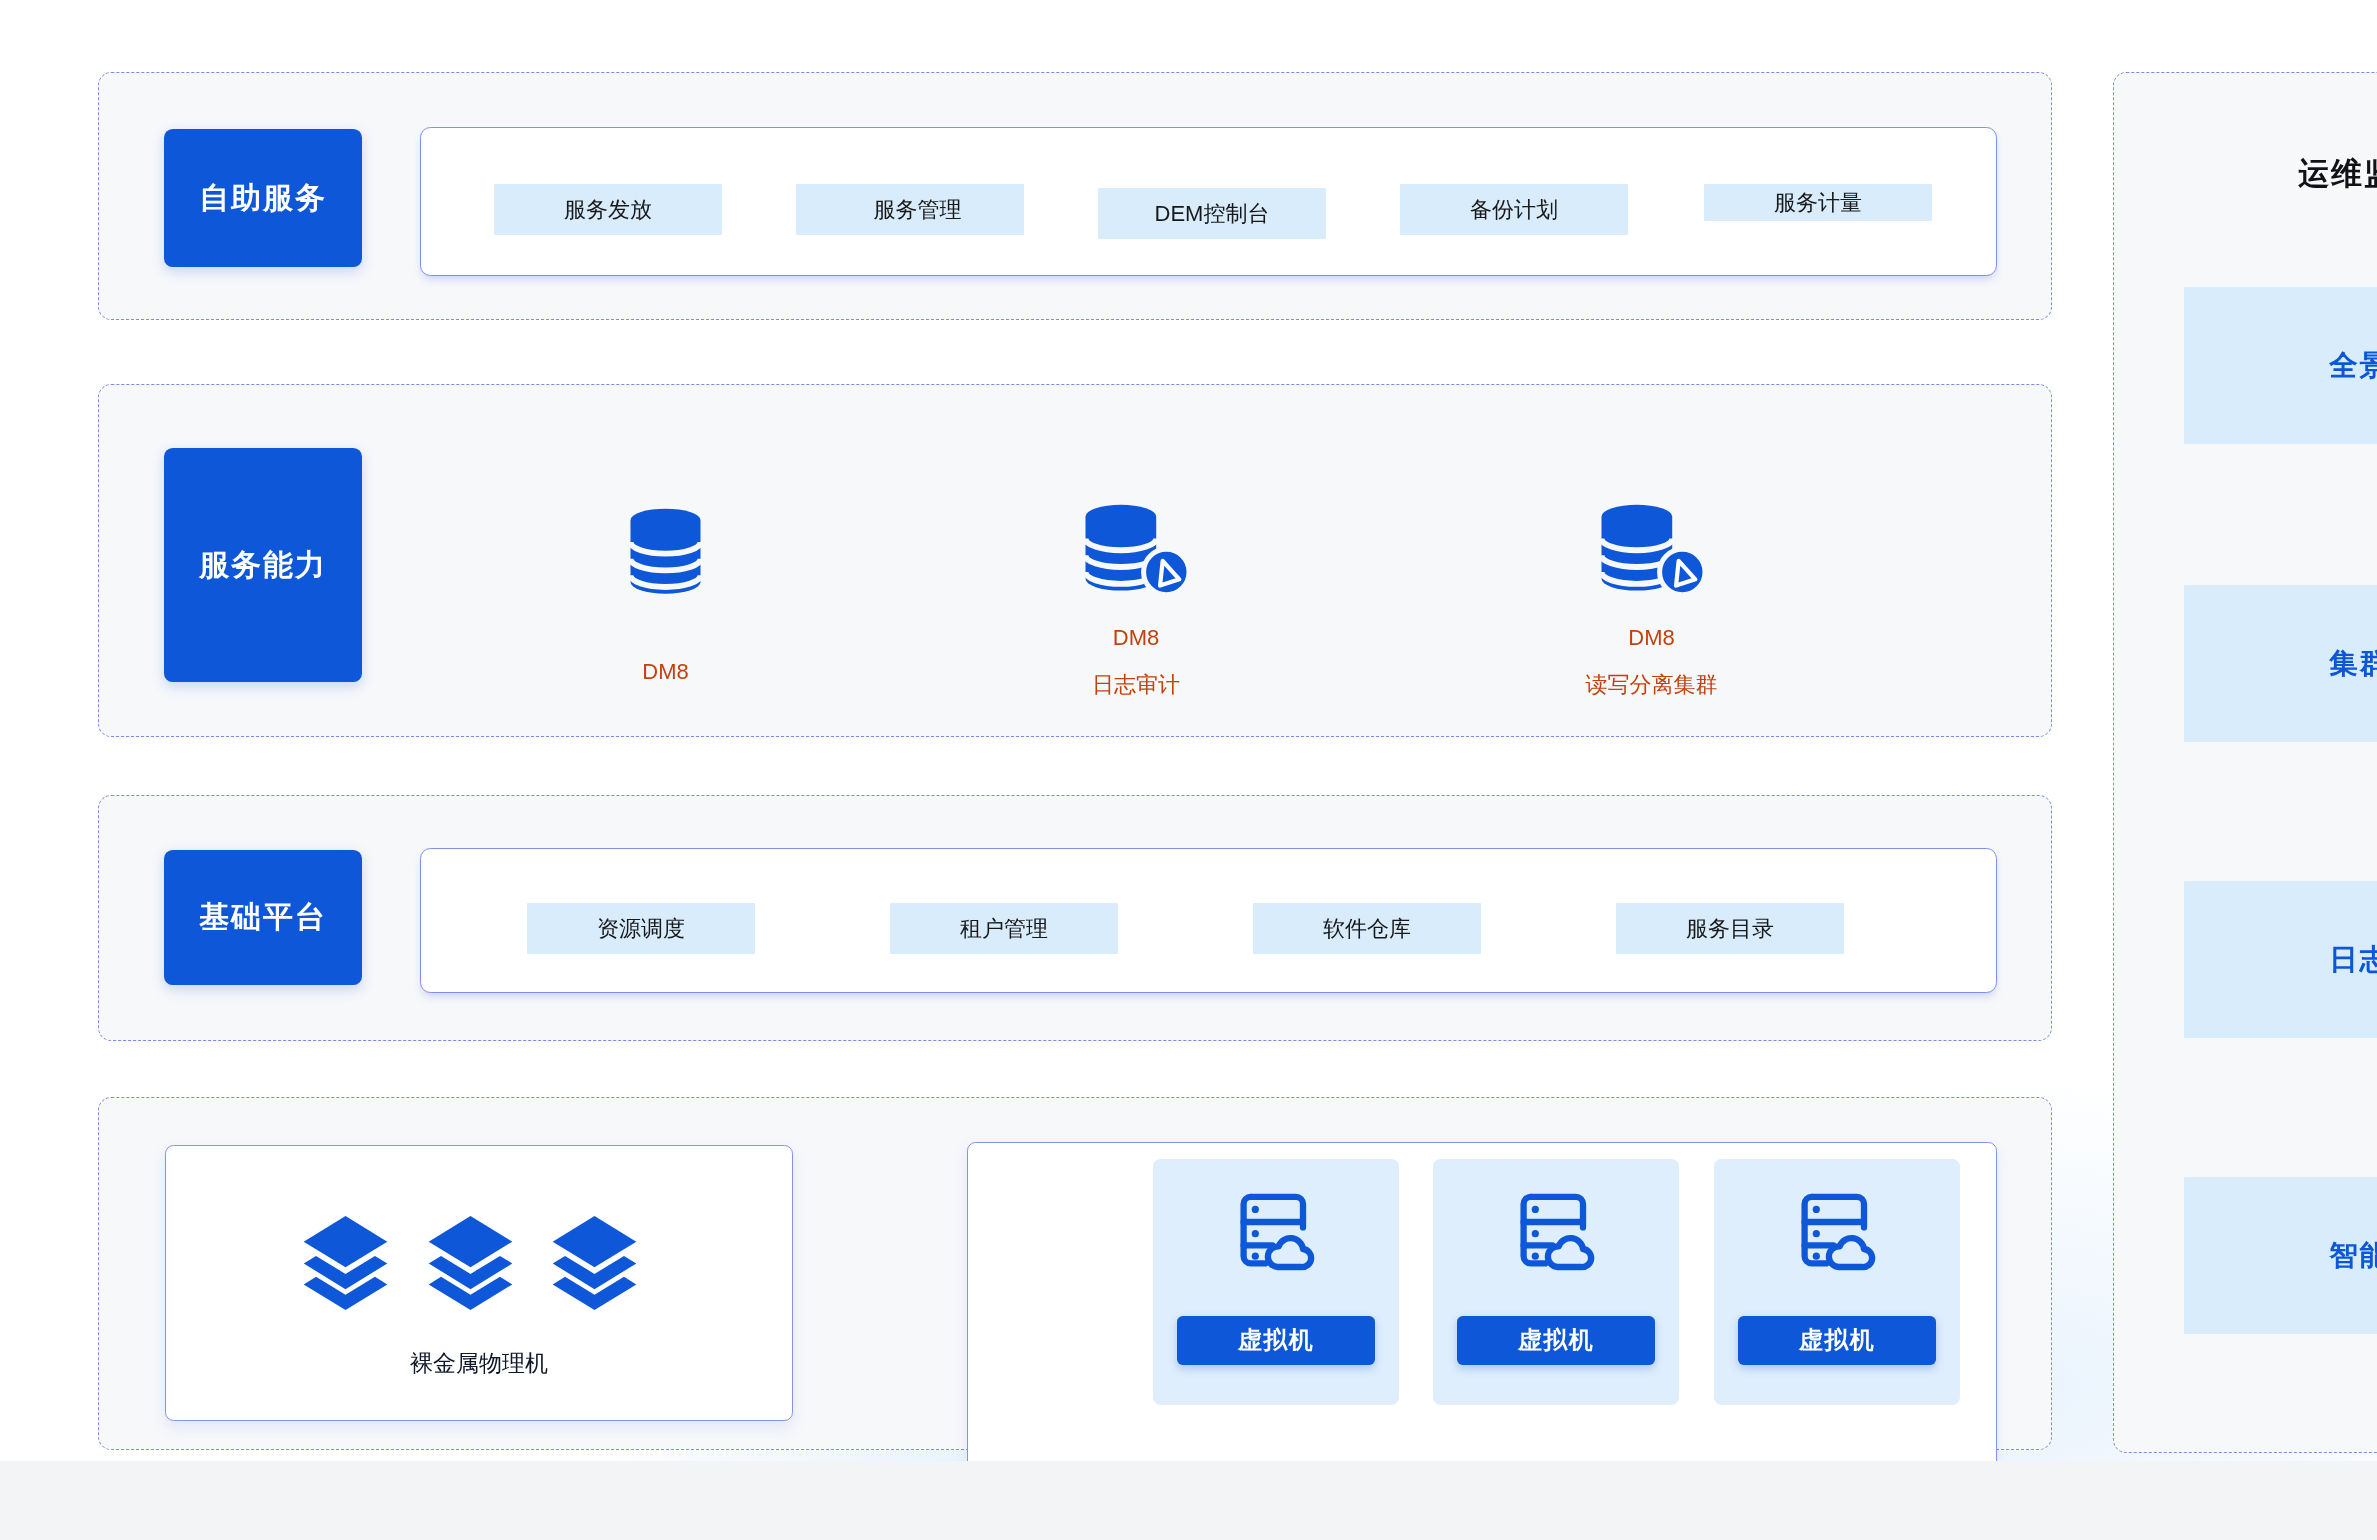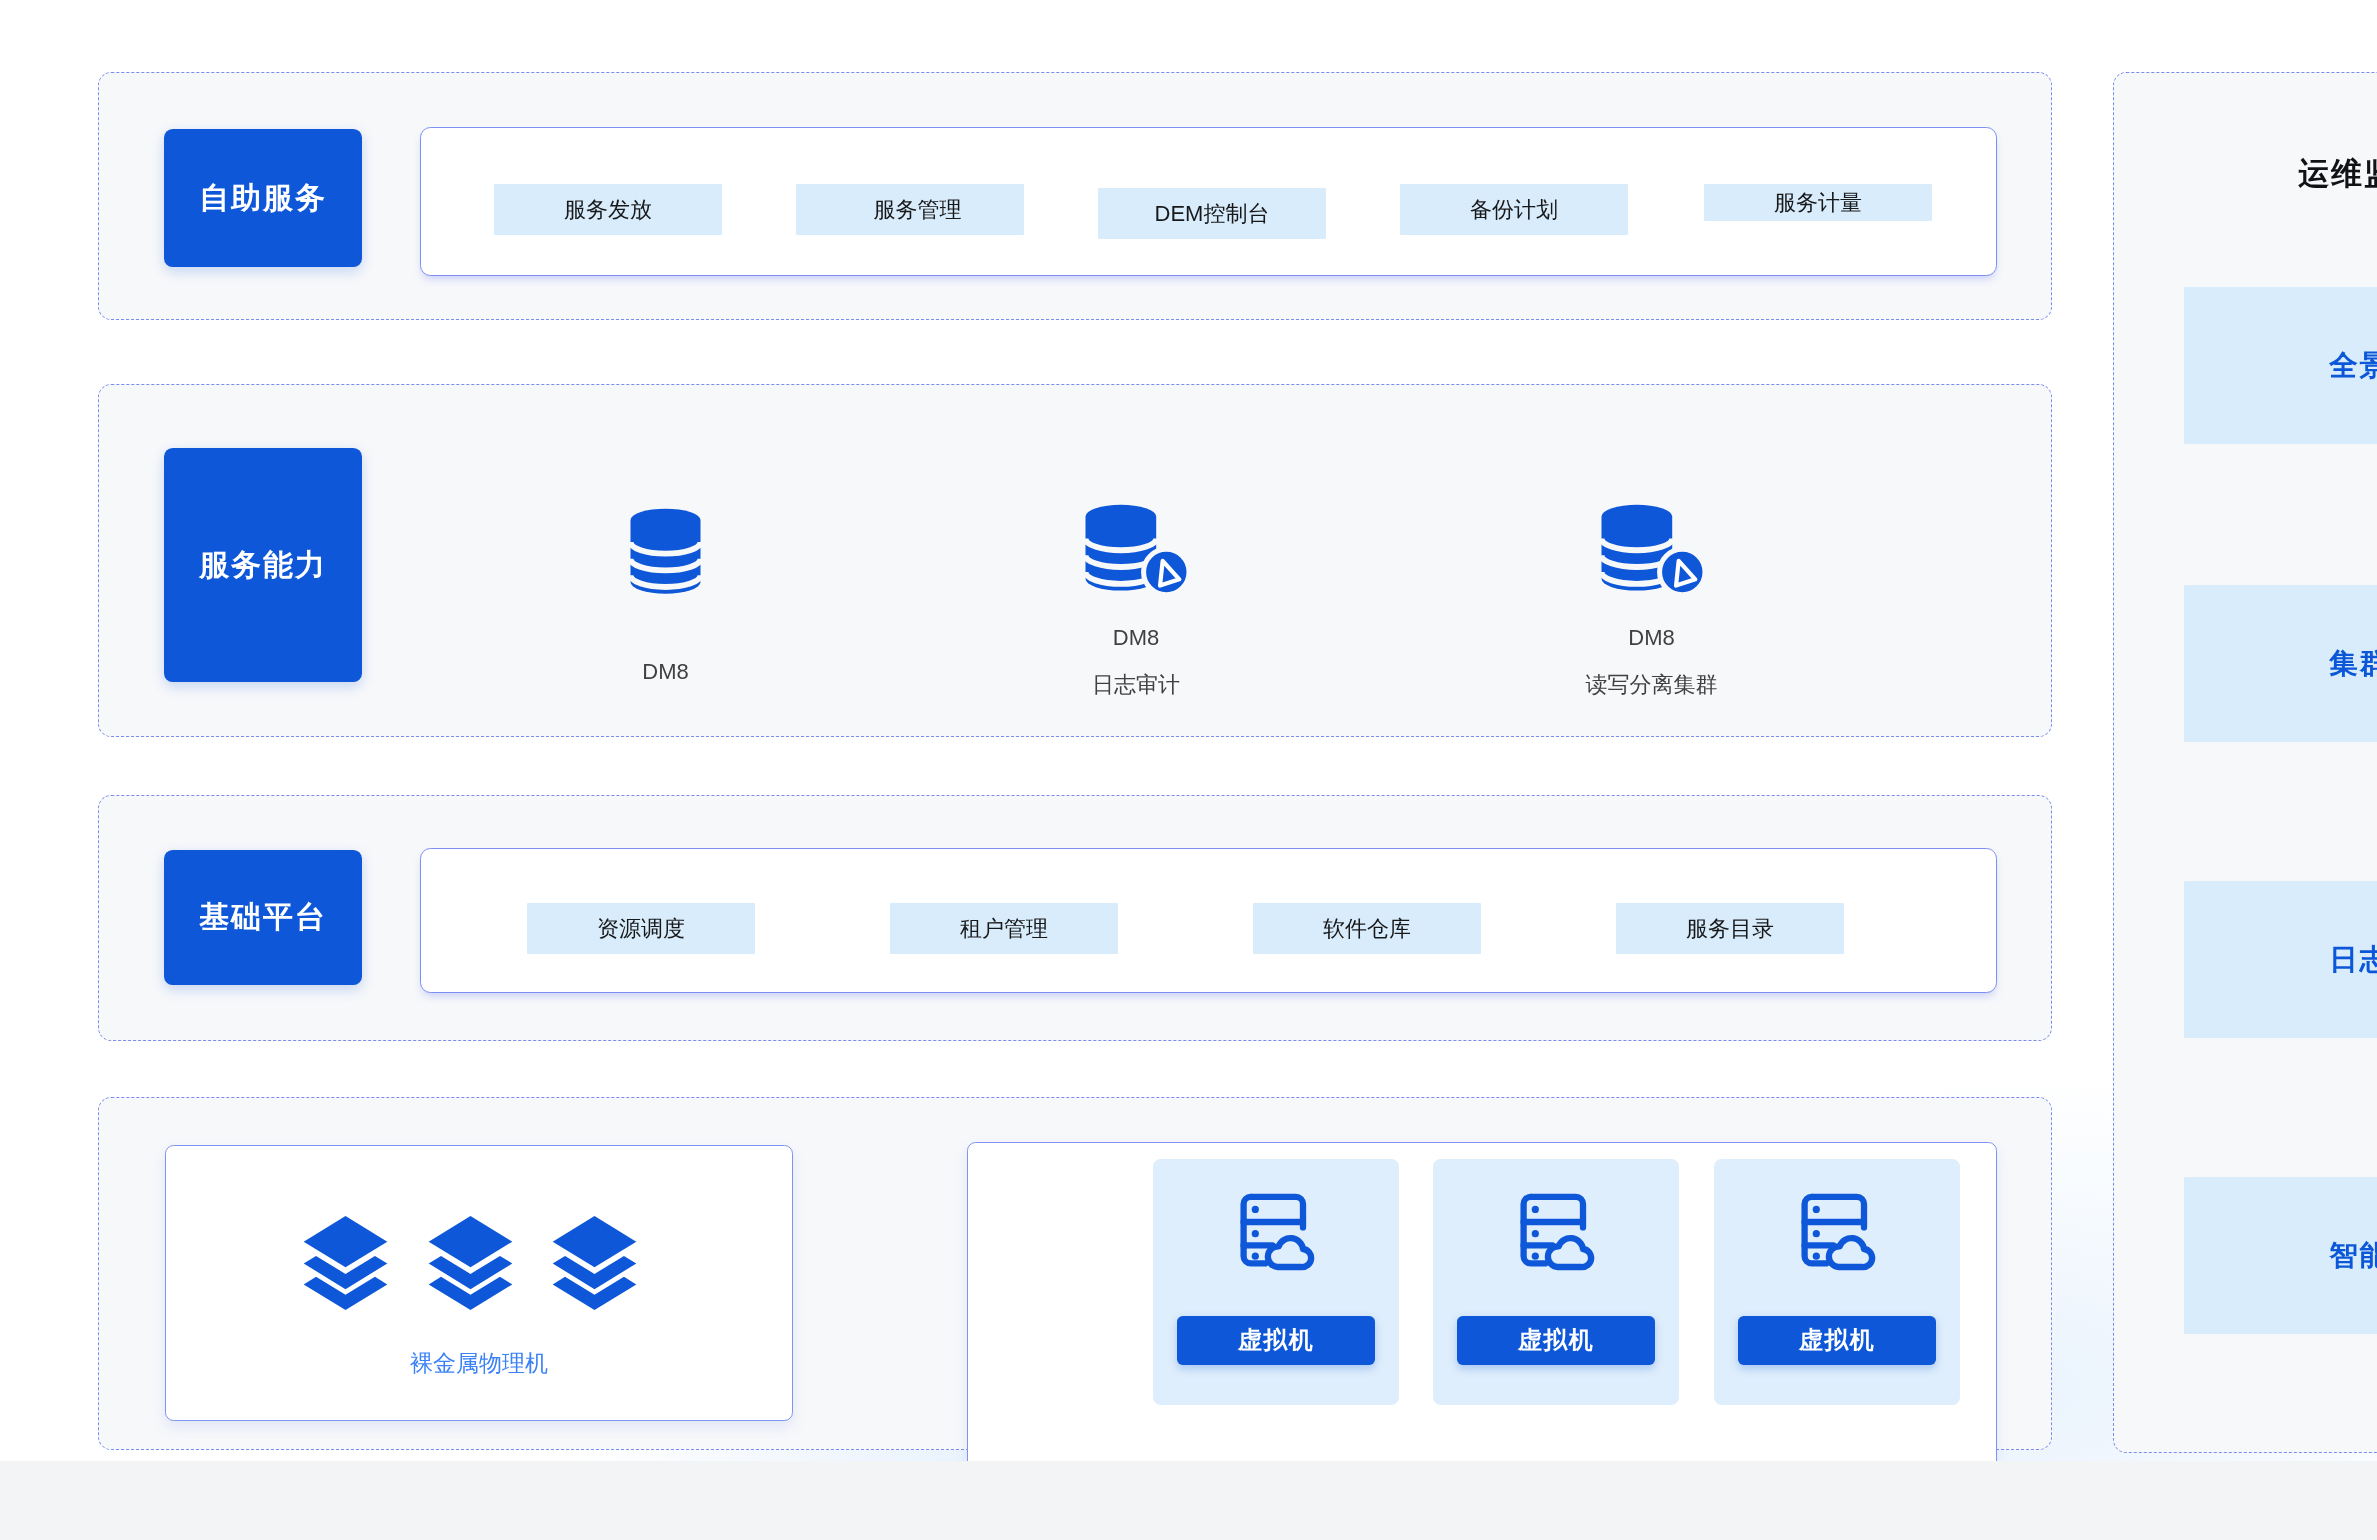--- a/index.html
+++ b/index.html
@@ -27,30 +27,30 @@
   }
   .inner-white {
     position:absolute; background:#ffffff; border:1.9px solid #7d8ff1; border-radius:10.5px;
     box-shadow:0 5.7px 9.5px -3.8px rgba(125,143,241,.45);
   }
   .chip {
     position:absolute; background:#d9ecfb; border-radius:1px;
     display:flex; align-items:center; justify-content:center;
     font-size:22px; color:#17181a;
   }
-  .dm-group-label { position:absolute; text-align:center; font-size:22px; color:#404040; }
+  .dm-group-label { position:absolute; text-align:center; font-size:22px; color:#c2410c; }
   .icon-abs { position:absolute; }
 
   .white-card {
     position:absolute; background:#ffffff; border:1.9px solid #8093f2; border-radius:8.6px;
     box-shadow:0 6.7px 14.3px rgba(130,150,240,.16);
   }
   .bare-metal-caption {
     position:absolute; left:0; width:100%; text-align:center;
-    font-size:23px; color:#3b82f6;
+    font-size:23px; color:#0f172a;
   }
   .container-box {
     position:absolute; background:#0d57d8; border-radius:7.6px;
     box-shadow:0 7.6px 15px rgba(13,87,216,.30);
     display:flex; flex-direction:column; align-items:center; justify-content:flex-start;
   }
   .container-box .cbx-label { color:#fff; font-size:24px; font-weight:bold; letter-spacing:1.4px; margin-top:3.8px; }
   .vm-card { position:absolute; background:#dfeefc; border-radius:7.6px; }
   .vm-btn {
     position:absolute; background:#0d57d8; color:#fff; border-radius:5.7px;

